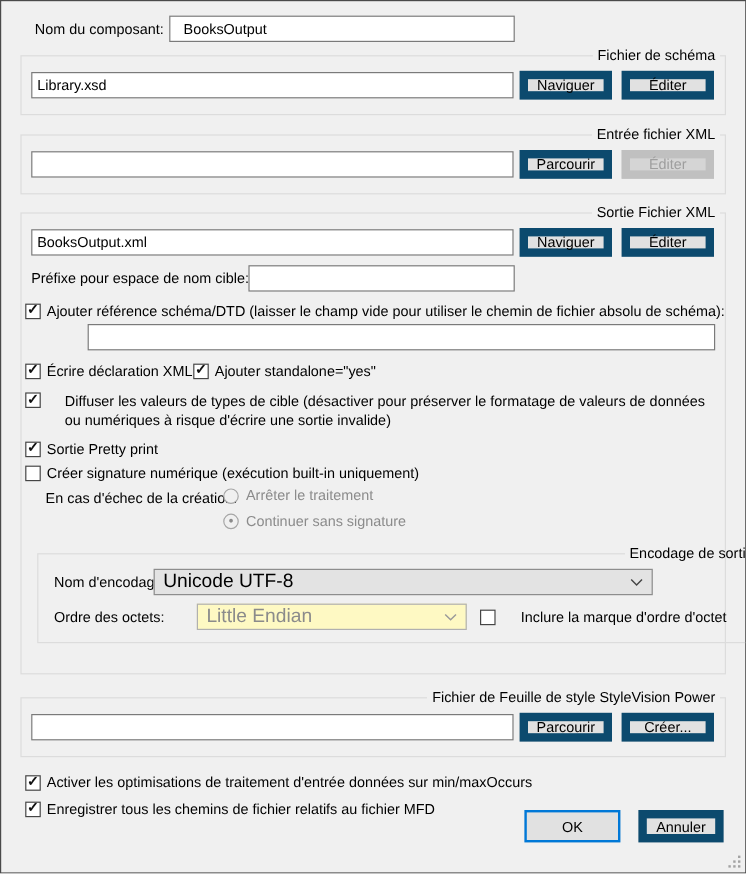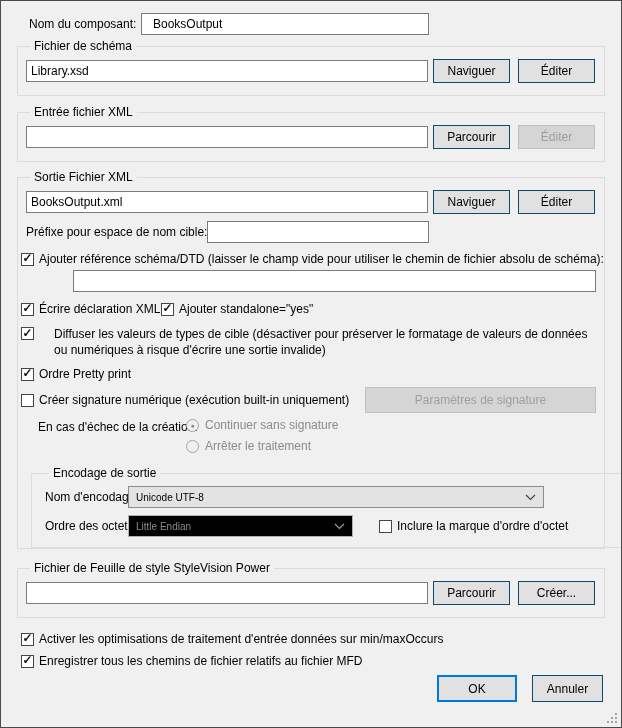--- a/index.html
+++ b/index.html
@@ -14,29 +14,29 @@
 
   .body { position:relative; padding:0 16px; height:697px; }
 
   .row { display:flex; align-items:center; }
   .name-row { margin:12px 0 0 12px; }
   .name-row .lbl { width:112px; white-space:nowrap; }
   .textbox { height:22px; background:#fff; border:1px solid #7a7a7a; font-family:"Liberation Sans",sans-serif; font-size:12px; padding:0 4px; color:#000; outline:none; }
   .name-input { width:288px;padding-left:11px; }
 
   fieldset { border:1px solid #dcdcdc; min-width:0; padding:6px 8px 12px 8px; margin-top:6px; }
-  legend { font-size:12px; padding:0 4px; margin-left:4px; white-space:nowrap; }
+  legend { font-size:12px; padding:0 4px; margin-left:4px; white-space:nowrap;text-align:right; }
   .fs1 { margin-top:4px; }
   .fs2 { margin-top:9px; }
-  .fs3 { margin-top:8px; padding-bottom:0; }
+  .fs3 { margin-top:8px; padding-bottom:25px; }
   .fs4 { margin-top:12px; }
 
   .filerow { display:flex; align-items:center; }
   .file-input { width:402px; }
-  .btn { display:inline-flex; align-items:center; justify-content:center; width:77px; height:24px; background:#e1e1e1; border:1px solid #0c4a6e; font-size:12px; white-space:nowrap; cursor:default; }
+  .btn { display:inline-flex; align-items:center; justify-content:center; width:77px; height:24px; background:#e1e1e1; border:7px solid #0c4a6e; font-size:12px; white-space:nowrap; cursor:default; }
   .filerow .btn { margin-left:8px; }
   .filerow .btn.first { margin-left:5px; }
   .btn.disabled { color:#9e9e9e; background:#d5d5d5; border-color:#c0c0c0; }
 
   .prefix-row { margin-top:7px; }
   .prefix-row .lbl { width:181px; white-space:nowrap; }
   .prefix-input { width:222px; }
 
   .cbrow { display:flex; align-items:center; margin-left:-5px; }
   .cb { width:13px; height:13px; background:#fff; border:1px solid #454545; flex:0 0 auto; display:flex; align-items:center; justify-content:center; }
@@ -63,24 +63,24 @@
   .radio .dot { font-size:7px; line-height:7px; color:#8b8b8b; }
   .radio-label { margin-left:6px; color:#8b8b8b; white-space:nowrap; }
 
   .enc-fs { margin:6px 0 0 5px; width:606px; padding:6px 8px 10px 13px; }
   .enc-row { display:flex; align-items:center; }
   .enc-row .lbl { width:83px; white-space:nowrap; }
   .enc-row2 { margin-top:7px; }
   .combo { height:22px; background:#e3e3e3; border:1px solid #8d8d8d; display:flex; align-items:center; padding:0 7px; }
   .combo-name { width:416px; }
   .combo-order { width:225px; }
-  .combo .combo-text { flex:1; font-size:10px; white-space:nowrap; overflow:hidden; }
-  .combo.disabled { background:#000000; border-color:#b0b0b0; }
+  .combo .combo-text { flex:1; font-size:16px; white-space:nowrap; overflow:hidden; }
+  .combo.disabled { background:#fef9c3; border-color:#b0b0b0;margin-left:36px; }
   .combo.disabled .combo-text { color:#8b8b8b; }
-  .bom-row { margin-left:26px; }
+  .bom-row { margin-left:11px;gap:16px; }
 
   .opt1 { margin:14px 0 0 4px; }
   .opt1 .cbrow, .opt2 .cbrow { margin-left:0; }
   .opt2 { margin:8px 0 0 4px; }
 
   .footer { position:absolute; right:18px; bottom:8px; display:flex; }
   .btn-ok { width:80px; height:27px; border:2px solid #0078d7; background:#e1e1e1; }
   .btn-cancel { width:71px; height:27px; margin-left:15px; }
 
   .grip { position:absolute; right:4px; bottom:4px; width:10px; height:10px; }
@@ -161,45 +161,44 @@
         <span class="cb">
             <span class="mark">✓</span>
           </span>
         <span class="cb-label">Diffuser les valeurs de types de cible (désactiver pour préserver le formatage de valeurs de données ou numériques à risque d'écrire une sortie invalide)</span>
       </div>
 
       <div class="cbrow r-pretty">
         <span class="cb">
             <span class="mark">✓</span>
           </span>
-        <span class="cb-label">Ordre Pretty print</span>
+        <span class="cb-label">Sortie Pretty print</span>
       </div>
 
       <div class="cbrow r-sign">
         <span class="cb">
             <span class="mark"></span>
           </span>
         <span class="cb-label">Créer signature numérique (exécution built-in uniquement)</span>
-        <div class="btn disabled sign-btn">Paramètres de signature</div>
       </div>
 
       <div class="failure-block">
         <span class="failure-label">En cas d'échec de la création:</span>
         <div class="radio-col">
           <div class="radio-row">
             <span class="radio">
+                <span class="dot"></span>
+              </span>
+            <span class="radio-label">Arrêter le traitement</span>
+          </div>
+          <div class="radio-row">
+            <span class="radio">
                 <span class="dot">●</span>
               </span>
             <span class="radio-label">Continuer sans signature</span>
-          </div>
-          <div class="radio-row">
-            <span class="radio">
-                <span class="dot"></span>
-              </span>
-            <span class="radio-label">Arrêter le traitement</span>
           </div>
         </div>
       </div>
 
       <fieldset class="enc-fs">
         <legend>Encodage de sortie</legend>
         <div class="enc-row">
           <span class="lbl">Nom d'encodage:</span>
           <div class="combo combo-name">
             <span class="combo-text">Unicode UTF-8</span>

